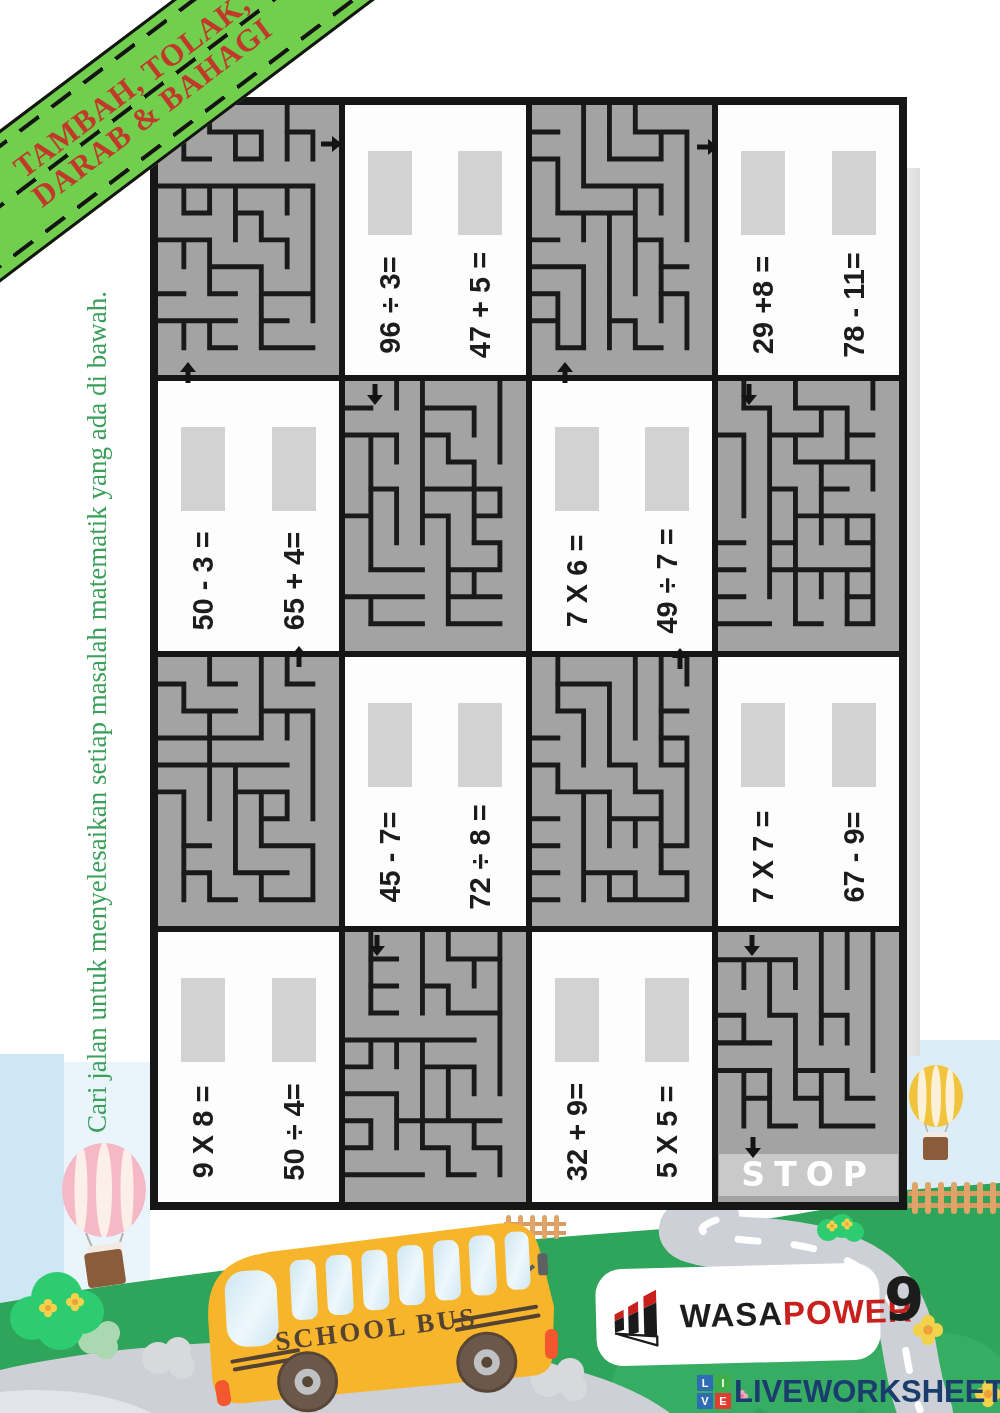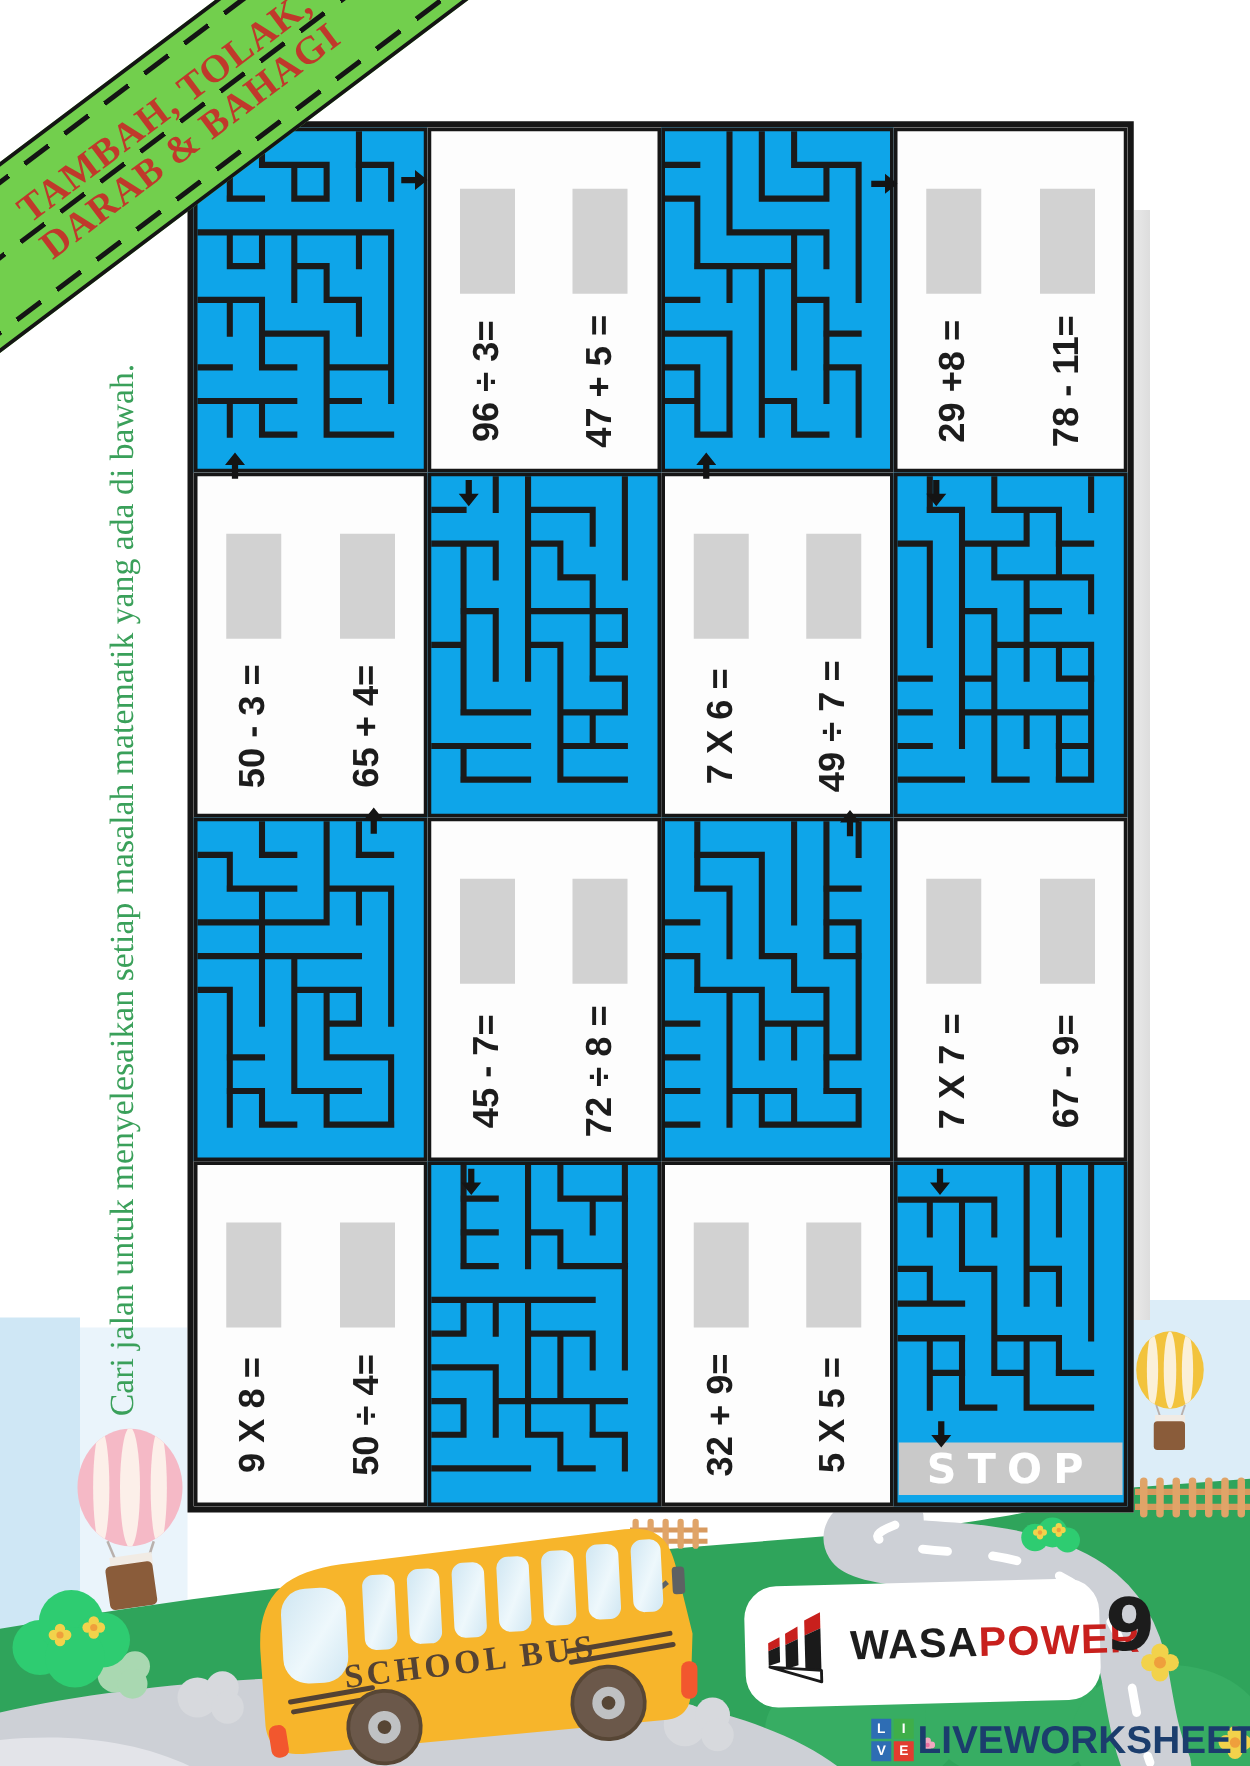--- a/index.html
+++ b/index.html
@@ -24,21 +24,21 @@
           color:#c0392b;letter-spacing:1px;text-align:center;}
   
   .instruction{position:absolute;left:-413px;top:691px;width:1020px;height:42px;
           line-height:42px;transform:rotate(-90deg);text-align:center;
           font-family:cursive;font-size:27px;color:#3aa05a;z-index:2;white-space:nowrap;}
   
   .grid{position:absolute;left:150px;top:97px;width:757px;height:1113px;
         border:5px solid #161616;box-sizing:border-box;background:#fff;
         display:grid;grid-template-columns:repeat(4,1fr);grid-template-rows:repeat(4,1fr);
         z-index:2;}
-  .cell{border:3px solid #161616;box-sizing:border-box;position:relative;background:#0ea5e9;}
+  .cell{border:3px solid #161616;box-sizing:border-box;position:relative;background:#a3a3a3;}
   .maze-cell svg.maze{display:block;width:100%;height:100%;}
   .stop-cell{display:flex;flex-direction:column;}
   .stop-cell svg.maze{flex:1 1 auto;min-height:0;}
   .stop-bar{height:42px;margin:0 1px 6px 1px;background:#c9c9c9;color:#ffffff;
             font-family:"DejaVu Sans",sans-serif;font-weight:bold;font-size:33px;
             letter-spacing:9px;text-align:center;line-height:42px;}
   .prob-cell{display:flex;flex-direction:row;background:#fdfdfd;}
   .pcol{position:relative;width:50%;height:100%;}
   .abox{position:absolute;top:46px;left:50%;transform:translateX(-50%);
         width:44px;height:84px;background:#d2d2d2;}

